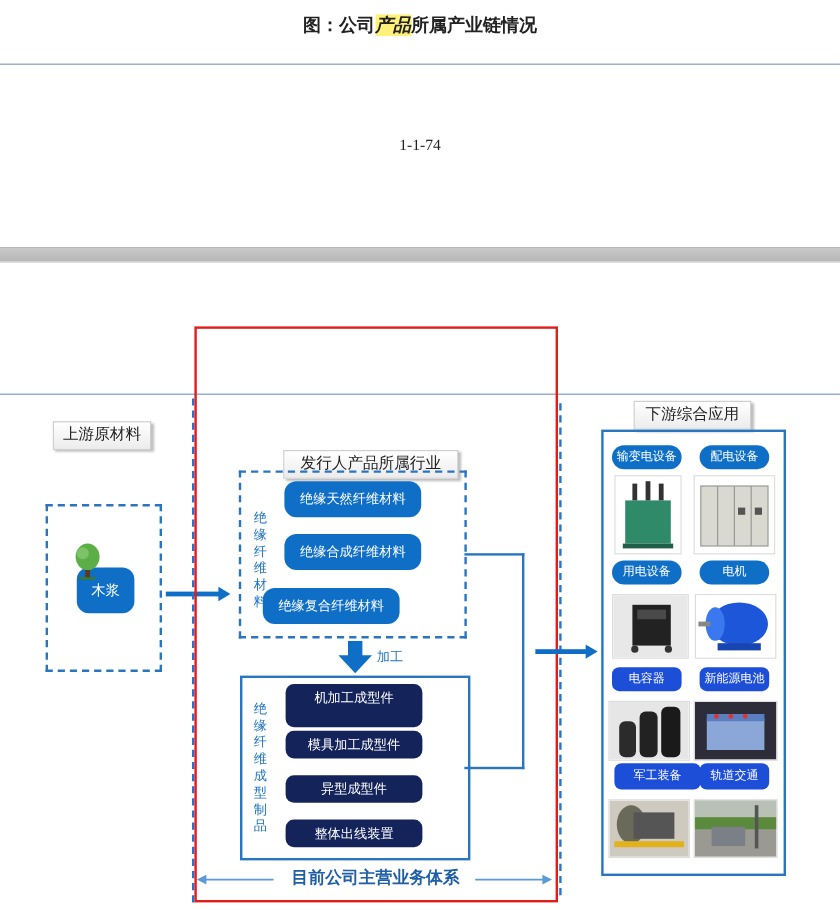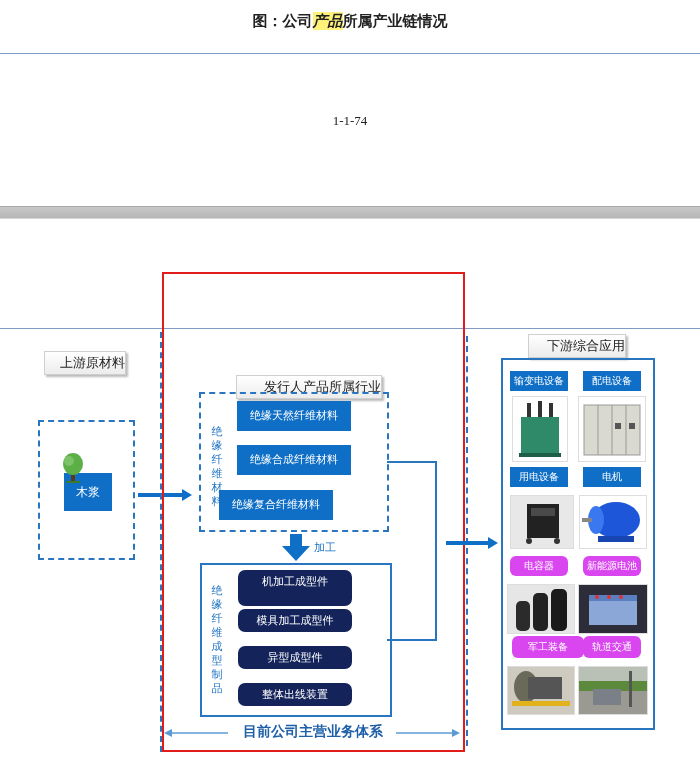--- a/index.html
+++ b/index.html
@@ -3,25 +3,25 @@
 <meta charset="utf-8">
 <style>
   html,body{margin:0;padding:0;}
   body{width:700px;height:758px;position:relative;background:#fff;overflow:hidden;font-family:"DejaVu Sans",sans-serif;}
   .abs{position:absolute;}
   .title{left:0;width:700px;top:12px;text-align:center;font-size:15px;font-weight:bold;color:#222;}
   .hl{background:#fff27a;font-style:italic;}
   .hr-blue{left:0;width:700px;height:1px;background:#7f9cc4;}
   .pagenum{left:0;width:700px;top:113px;text-align:center;font-family:"Liberation Serif",serif;font-size:13px;color:#222;}
   .page-gap{left:0;width:700px;top:206px;height:11px;background:linear-gradient(#c8c8c8,#b6b6b6);border-top:1px solid #a8a8a8;border-bottom:1px solid #d5d5d5;}
-  .tag{background:linear-gradient(#ffffff,#ececec);border:1px solid #cfcfcf;box-shadow:2px 2px 2px #bbb;font-size:13px;color:#222;text-align:right;line-height:22px;}
+  .tag{background:linear-gradient(#ffffff,#ececec);border:1px solid #cfcfcf;box-shadow:2px 2px 2px #bbb;font-size:13px;color:#222;text-align:center;line-height:22px;}
   .dash{border:2px dashed #2a75c0;}
-  .blue-pill{background:#0f6fc6;color:#fff;border-radius:0;text-align:center;font-size:11px;}
+  .blue-pill{background:#0f6fc6;color:#fff;border-radius:10px;text-align:center;font-size:11px;}
   .navy-pill{background:#14245b;color:#fff;border-radius:7px;text-align:center;font-size:11px;}
-  .cyan-pill{background:#d946ef;color:#fff;border-radius:6px;text-align:center;font-size:10px;}
+  .cyan-pill{background:#1d4ed8;color:#fff;border-radius:6px;text-align:center;font-size:10px;}
   .vtext{font-size:11px;color:#1e72c0;line-height:14px;text-align:center;width:14px;}
   .img{border:1px solid #ddd;}
 </style>
 </head>
 <body>
 
 <div class="abs title">
   <span>图：公司</span><span class="hl">产品</span><span>所属产业链情况</span>
 </div>
 <div class="abs hr-blue" style="top:53px;"></div>

